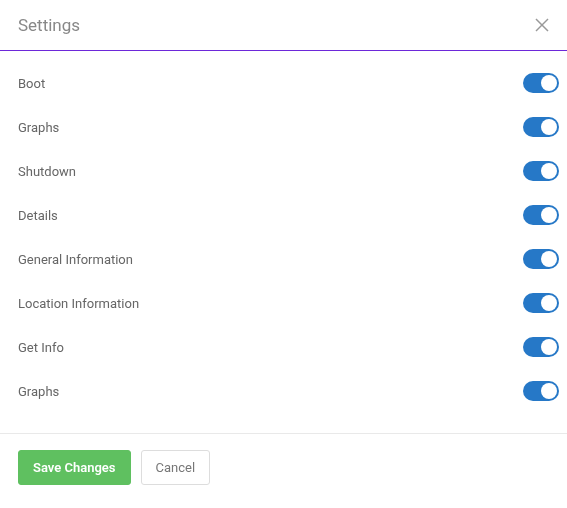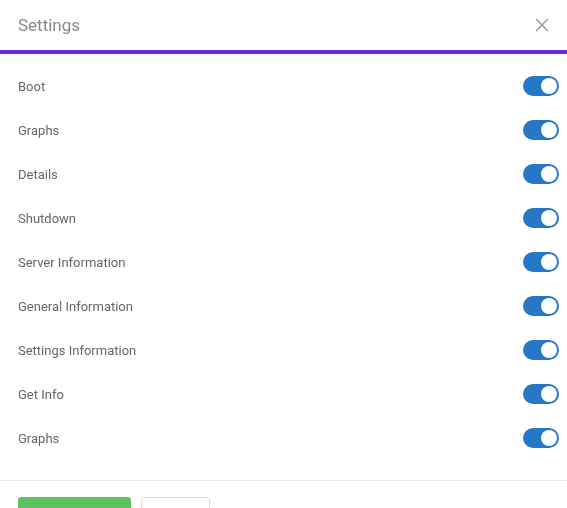--- a/index.html
+++ b/index.html
@@ -12,21 +12,21 @@
       background: #fff;
       width: 567px;
       height: 508px;
       color: #666;
     }
     .modal-header {
       display: flex;
       justify-content: space-between;
       align-items: center;
       padding: 15px 18px;
-      border-bottom: 4px solid #6d28d9;
+      border-bottom: 1px solid #6d28d9;
     }
     .modal-title {
       font-size: 17px;
       font-weight: 400;
       color: #888;
     }
     .close-btn {
       background: none;
       border: none;
       cursor: pointer;
@@ -117,45 +117,39 @@
         <div class="toggle-knob"></div>
       </div>
   </div>
   <div class="setting-row">
     <span class="setting-label">Graphs</span>
     <div class="toggle">
         <div class="toggle-knob"></div>
       </div>
   </div>
   <div class="setting-row">
-    <span class="setting-label">Details</span>
-    <div class="toggle">
-        <div class="toggle-knob"></div>
-      </div>
-  </div>
-  <div class="setting-row">
     <span class="setting-label">Shutdown</span>
     <div class="toggle">
         <div class="toggle-knob"></div>
       </div>
   </div>
   <div class="setting-row">
-    <span class="setting-label">Server Information</span>
+    <span class="setting-label">Details</span>
     <div class="toggle">
         <div class="toggle-knob"></div>
       </div>
   </div>
   <div class="setting-row">
     <span class="setting-label">General Information</span>
     <div class="toggle">
         <div class="toggle-knob"></div>
       </div>
   </div>
   <div class="setting-row">
-    <span class="setting-label">Settings Information</span>
+    <span class="setting-label">Location Information</span>
     <div class="toggle">
         <div class="toggle-knob"></div>
       </div>
   </div>
   <div class="setting-row">
     <span class="setting-label">Get Info</span>
     <div class="toggle">
         <div class="toggle-knob"></div>
       </div>
   </div>

